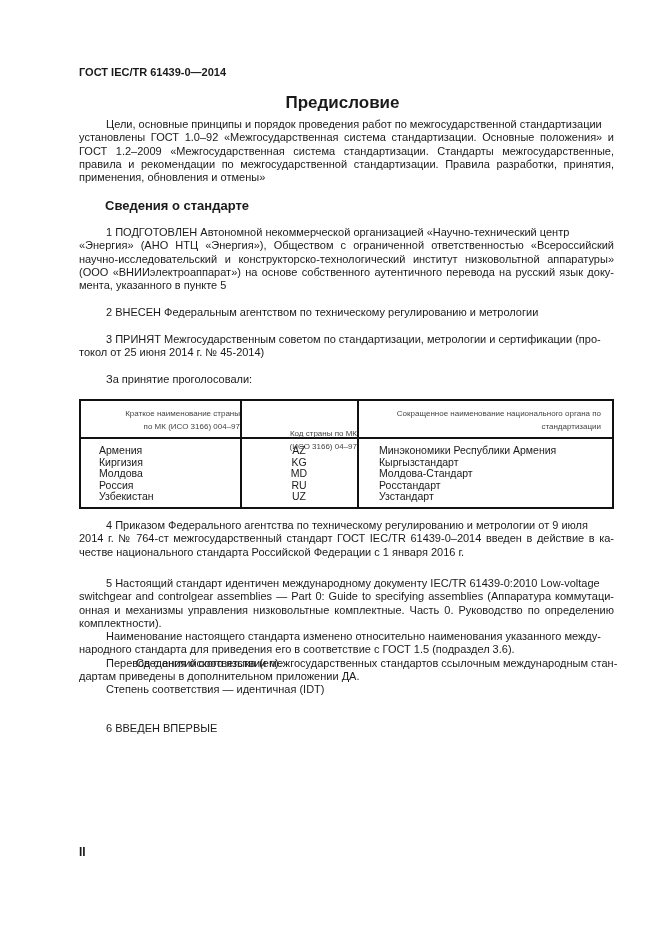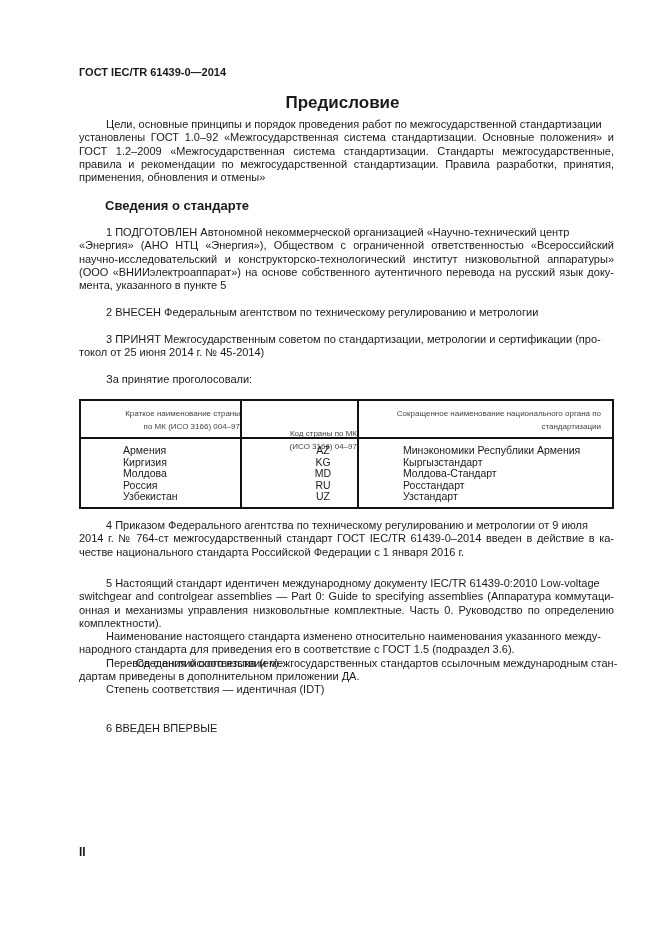--- a/index.html
+++ b/index.html
@@ -68,21 +68,21 @@
       position: absolute; left: 0; right: 0;
       top: 36px; height: 2px; background: #111;
     }
     .tbl .hcell {
       position: absolute; top: 6px;
       font-size: 8px; line-height: 13px;
       color: #444; text-align: right;
     }
     .tbl .bcell {
       position: absolute; top: 44px;
-      font-size: 10.5px; line-height: 11.6px; margin-left: 24px;
+      font-size: 10.5px; line-height: 11.6px;
     }
     .tbl .bcell div { white-space: nowrap; }
     .page-num {
       left: 79px; top: 845px;
       font-size: 12px; font-weight: bold;
     }
   </style>
 </head>
 <body>
 

